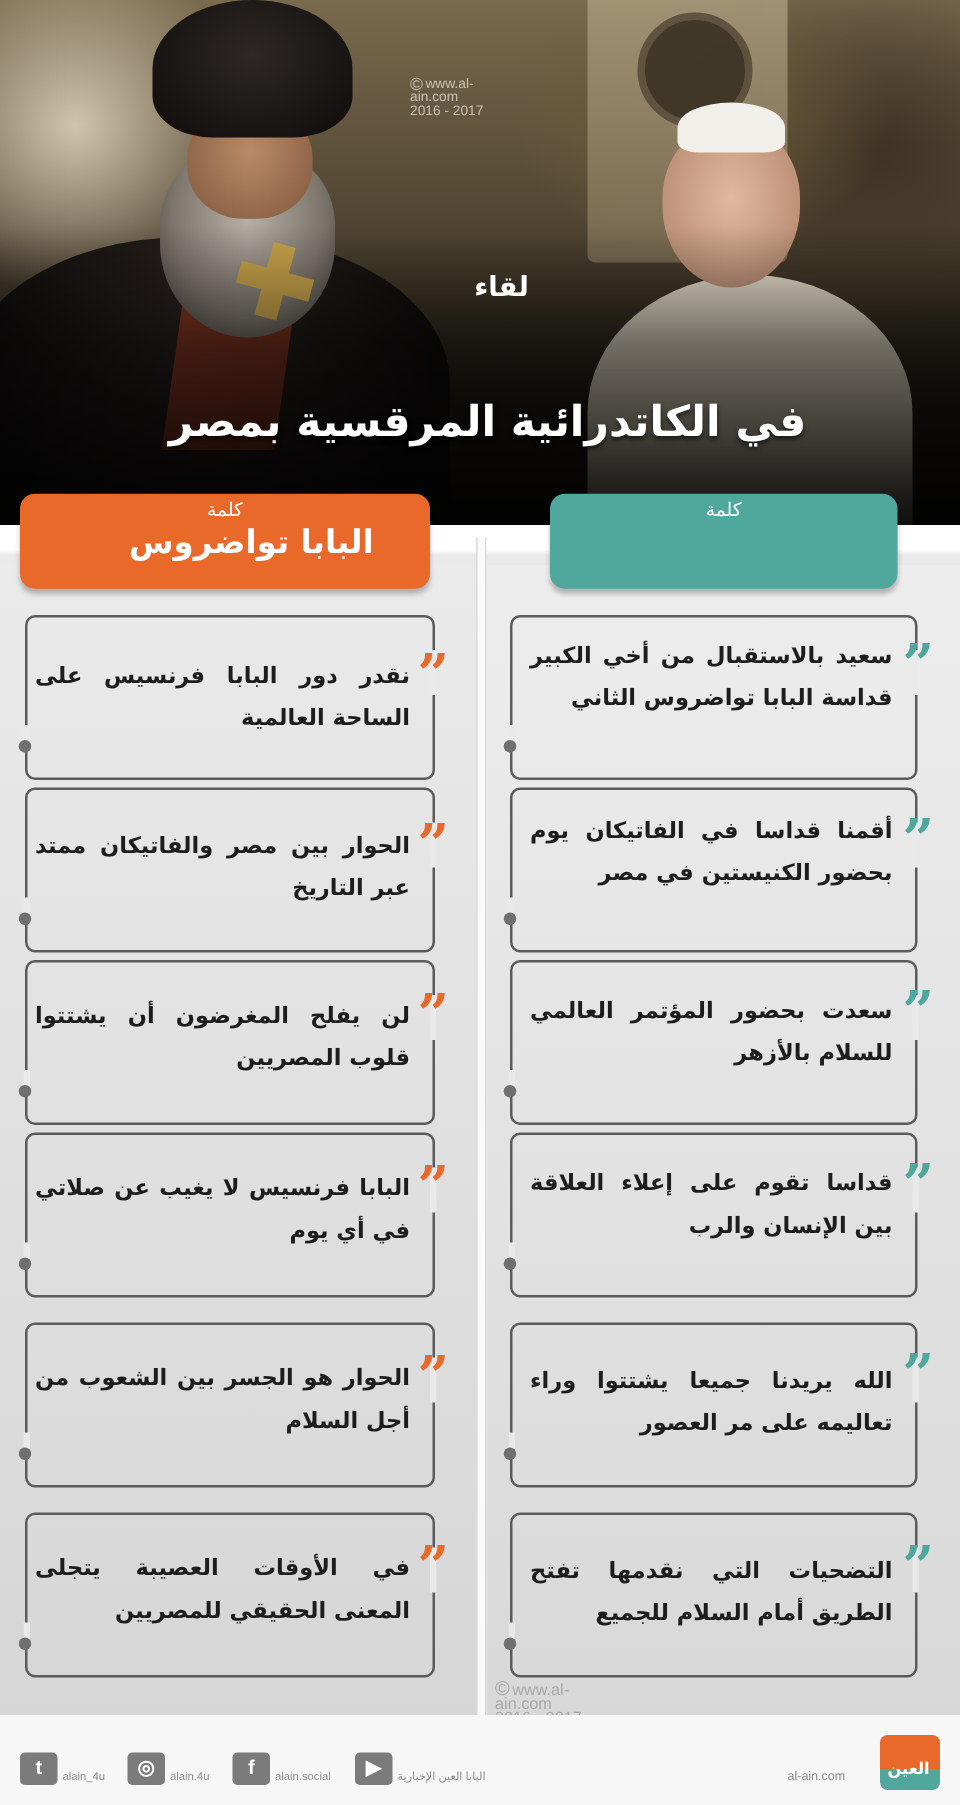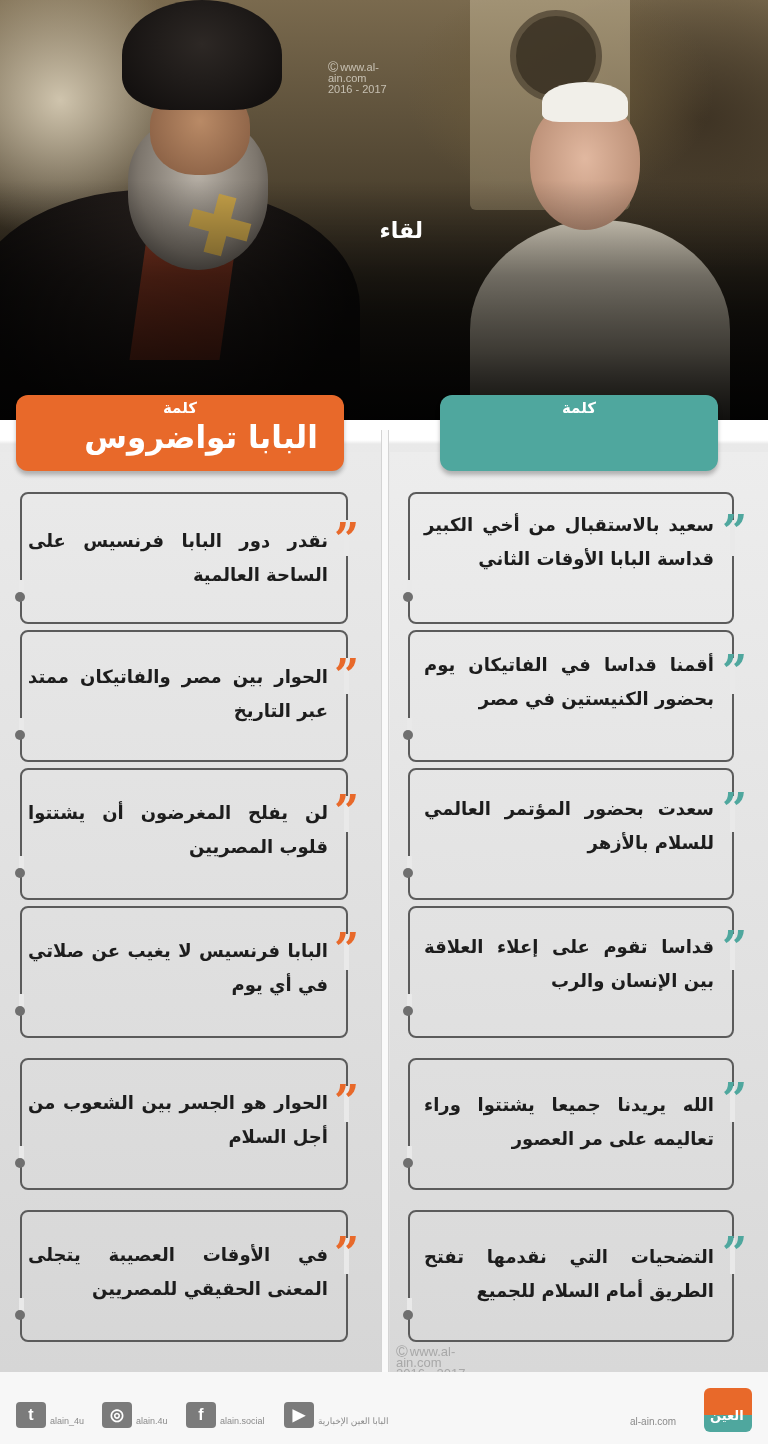--- a/index.html
+++ b/index.html
@@ -107,22 +107,22 @@
   .col-bg.left { left: 0; width: 381px; background: linear-gradient(180deg, #eaeaea, #d6d6d6); }
   .col-bg.right { left: 390px; width: 378px; background: linear-gradient(180deg, #ededed, #d8d8d8); }
 
   .tab {
     position: absolute; top: 395px; height: 76px; border-radius: 12px 12px 12px 12px;
     color: #fff; text-align: center; direction: rtl;
     box-shadow: 0 4px 4px rgba(0,0,0,.25);
   }
   .tab.orange { left: 16px; width: 328px; background: #e8692a; }
   .tab.teal { left: 440px; width: 278px; background: #4fa79e; }
-  .tab .small { display: block; font-size: 15px; font-weight: bold; margin-top: 4px; }
-  .tab .big { display: block; font-size: 31px; font-weight: bold; margin-top: 2px; padding-left: 42px; }
+  .tab .small { display: block; font-size: 15px; font-weight: normal; margin-top: 4px; }
+  .tab .big { display: block; font-size: 26px; font-weight: bold; margin-top: 2px; padding-left: 42px; }
 
   .card {
     position: absolute; border: 2px solid #5b5b5b; border-radius: 8px;
     background: transparent;
   }
   .card::after { 
     content: ""; position: absolute; right: -3px; top: 26px; width: 5px; height: 36px;
     background: #e9e9e9;
   }
   .card .dot {
@@ -183,20 +183,21 @@
       <div class="face"></div>
       <div class="cap"></div>
   </div>
   <div class="shade"></div>
   <div class="watermark-top">
     <span class="c">©</span>
     <div>www.al-ain.com</div>
     <div>2016 - 2017</div>
   </div>
   <div class="title-pre">لقاء</div>
+  <div class="title-line title-2">في الكاتدرائية المرقسية بمصر</div>
 </div>
 
 <div class="columns"></div>
 <div class="col-bg left"></div>
 <div class="col-bg right"></div>
 <div class="col-divider"></div>
 
 <div class="tab orange">
   <span class="small">كلمة</span>
   <span class="big">البابا تواضروس</span>
@@ -245,21 +246,21 @@
     <div class="dot" style="top:98px"></div>
 </div>
 <div class="quote-mark orange" style="left:334px;top:1234px">”</div>
 <div class="card-text" style="left:28px;top:1238px;width:300px">في الأوقات العصيبة يتجلى المعنى الحقيقي للمصريين</div>
 
 <div class="card" style="left:408px;top:492px;width:326px;height:132px;">
   <div class="gap" style="top:86px;height:16px"></div>
     <div class="dot" style="top:98px"></div>
 </div>
 <div class="quote-mark teal" style="left:722px;top:512px">”</div>
-<div class="card-text" style="left:424px;top:508px;width:290px">سعيد بالاستقبال من أخي الكبير قداسة البابا الأوقات الثاني</div>
+<div class="card-text" style="left:424px;top:508px;width:290px">سعيد بالاستقبال من أخي الكبير قداسة البابا تواضروس الثاني</div>
 
 <div class="card" style="left:408px;top:630px;width:326px;height:132px;">
   <div class="gap" style="top:86px;height:16px"></div>
     <div class="dot" style="top:98px"></div>
 </div>
 <div class="quote-mark teal" style="left:722px;top:652px">”</div>
 <div class="card-text" style="left:424px;top:648px;width:290px">أقمنا قداسا في الفاتيكان يوم بحضور الكنيستين في مصر</div>
 
 <div class="card" style="left:408px;top:768px;width:326px;height:132px;">
   <div class="gap" style="top:86px;height:16px"></div>

